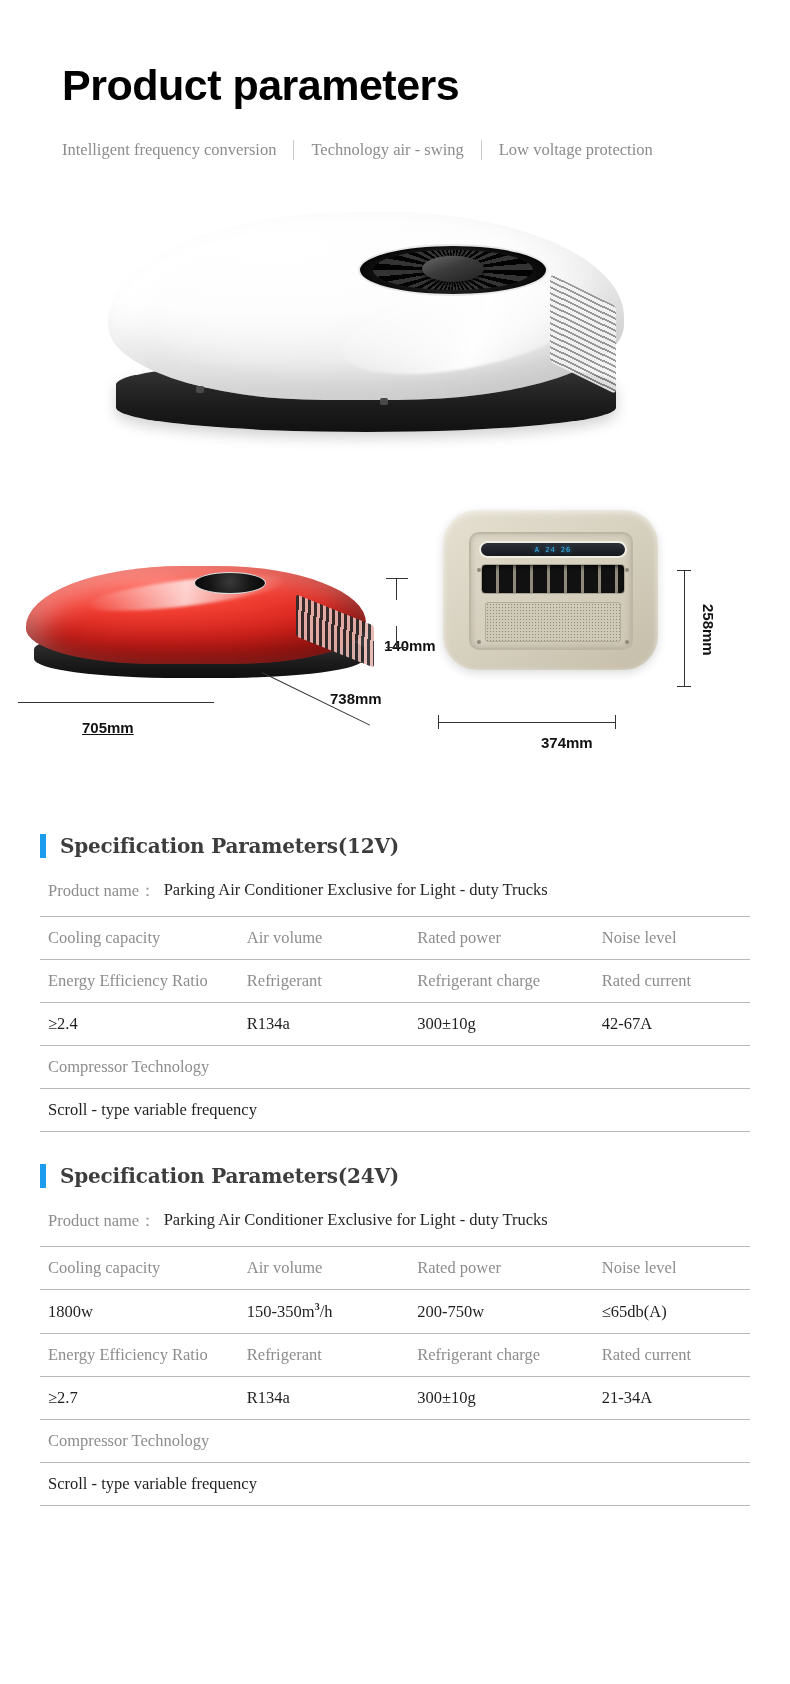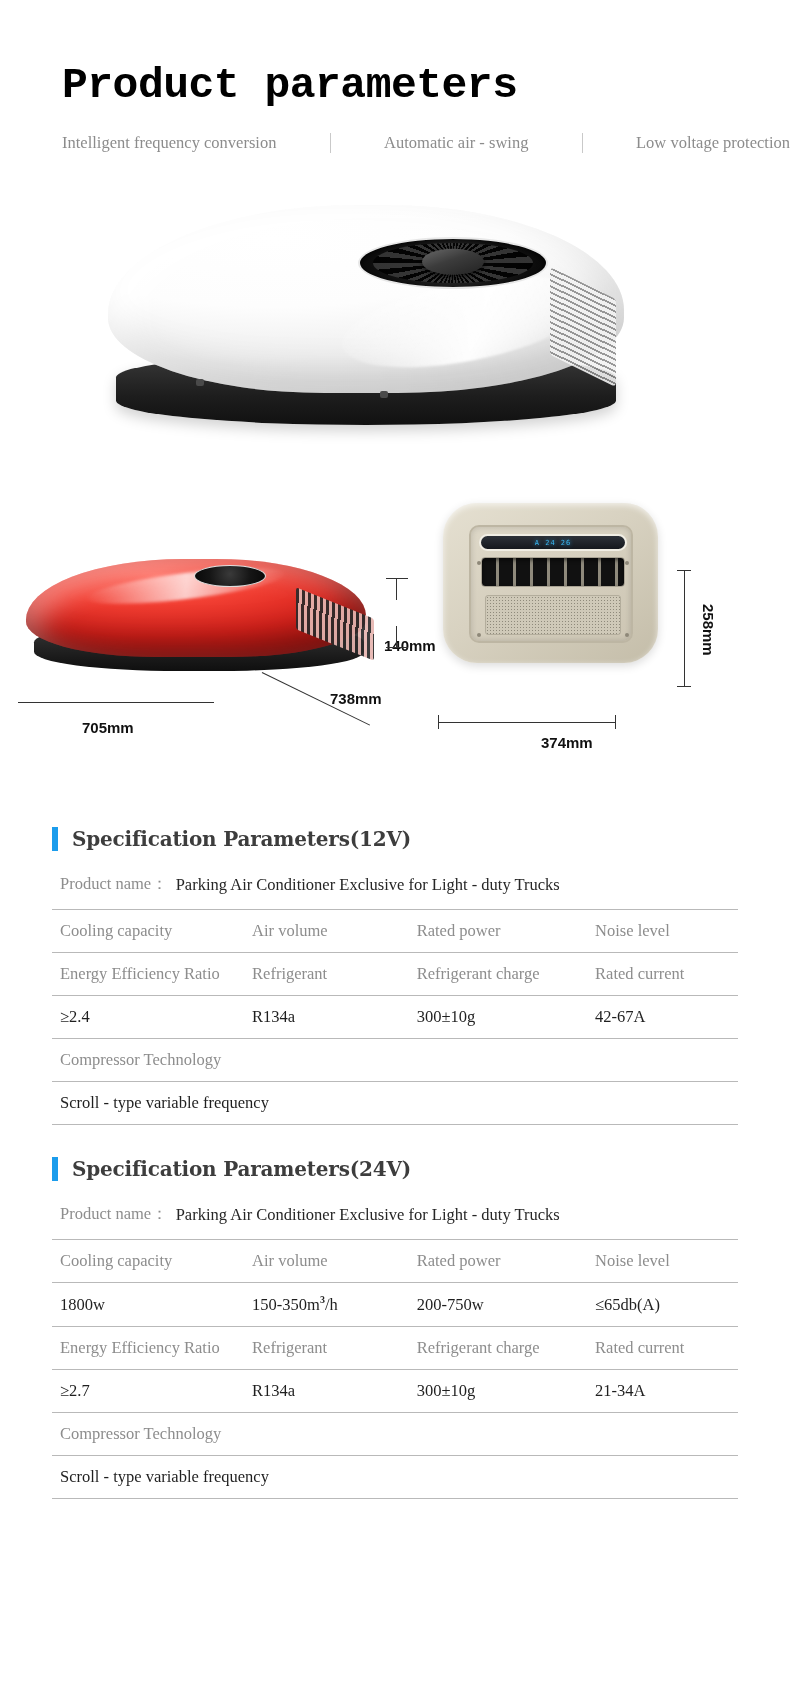--- a/index.html
+++ b/index.html
@@ -13,35 +13,34 @@
     color: #222;
     width: 790px;
     min-height: 1684px;
     position: relative;
     overflow: hidden;
   }
 
   
   .header { padding: 62px 0 0 62px; }
   .page-title {
-    font-family: Liberation Mono, monospace;
+    font-family: Liberation Sans, sans-serif;
     font-weight: 700;
     font-size: 43px;
     letter-spacing: -0.5px;
     color: #000;
     line-height: 1.1;
   }
   .subtitle-row {
-    margin-top: 24px;
+    margin-top: 31px;
     display: flex;
     align-items: center;
     font-family: "Liberation Serif", serif;
     font-size: 16.5px;
     color: #8c8c8c;
-    justify-content: space-between;
   }
   .subtitle-item { white-space: nowrap; }
   .subtitle-sep {
     display: inline-block;
     width: 1px;
     height: 20px;
     background: #c9c9c9;
     margin: 0 17px;
   }
 
@@ -183,21 +182,21 @@
     font-family: "Liberation Sans", sans-serif;
     font-weight: 700;
     font-size: 15px;
     color: #111;
     white-space: nowrap;
   }
   .dim-line { position: absolute; background: #333; }
 
   #dim-140 { left: 384px; top: 602px; margin-top: 35px; }
   #dim-738 { left: 330px; top: 690px; }
-  #dim-705 { left: 82px;  top: 719px; }
+  #dim-705 { left: 82px;  top: 719px; text-decoration: underline; }
   #dim-374 { left: 541px; top: 734px; text-align: right; }
   #dim-258 { left: 700px; top: 604px; writing-mode: vertical-rl; }
 
   
   .panel-unit { position: absolute; left: 443px; top: -12px; width: 235px; height: 192px; }
   .pu-body {
     position: absolute; left: 0; top: 0;
     width: 215px; height: 160px;
     background: linear-gradient(145deg,#e5e0d1 0%, #d8d2c1 45%, #c4bda9 100%);
     border-radius: 34px;
@@ -242,21 +241,21 @@
     border: 1px solid #b3ad9c;
     border-radius: 3px;
   }
   .pu-screw {
     position: absolute; width: 4px; height: 4px;
     background: #9a9race; background: #8e8879;
     border-radius: 50%;
   }
 
   
-  .spec-section { padding: 0 52px; }
+  .spec-section { padding: 0 40px; }
   #spec-12v { margin-top: 72px; }
   #spec-24v { margin-top: 32px; }
 
   .spec-heading {
     display: flex;
     align-items: center;
     gap: 14px;
     margin-bottom: 22px;
   }
   .accent-bar {
@@ -268,21 +267,21 @@
   .spec-heading-text {
     font-family: "DejaVu Serif", serif;
     font-weight: 700;
     font-size: 20px;
     color: #3d3d3d;
     letter-spacing: -0.2px;
   }
 
   .product-name-row {
     display: flex;
-    align-items: flex-end;
+    align-items: flex-start;
     font-size: 16.5px;
     padding: 0 8px 14px 8px;
   }
   .pn-label { color: #8d8d8d; }
   .pn-value { color: #262626; margin-left: 8px; }
 
   table.spec-table {
     width: 100%;
     border-collapse: collapse;
     table-layout: fixed;
@@ -305,21 +304,21 @@
   .last-line { border-bottom: 1px solid #b9b9b9; }
 </style>
 </head>
 <body>
 
 <div class="header">
   <div class="page-title">Product parameters</div>
   <div class="subtitle-row">
     <span class="subtitle-item">Intelligent frequency conversion</span>
     <span class="subtitle-sep"></span>
-    <span class="subtitle-item">Automatic air - swing</span>
+    <span class="subtitle-item">Technology air - swing</span>
     <span class="subtitle-sep"></span>
     <span class="subtitle-item">Low voltage protection</span>
   </div>
 </div>
 
 <div class="hero">
   <div class="white-unit">
     <div class="wu-base"></div>
     <div class="wu-shell"></div>
     <div class="wu-hl"></div>

